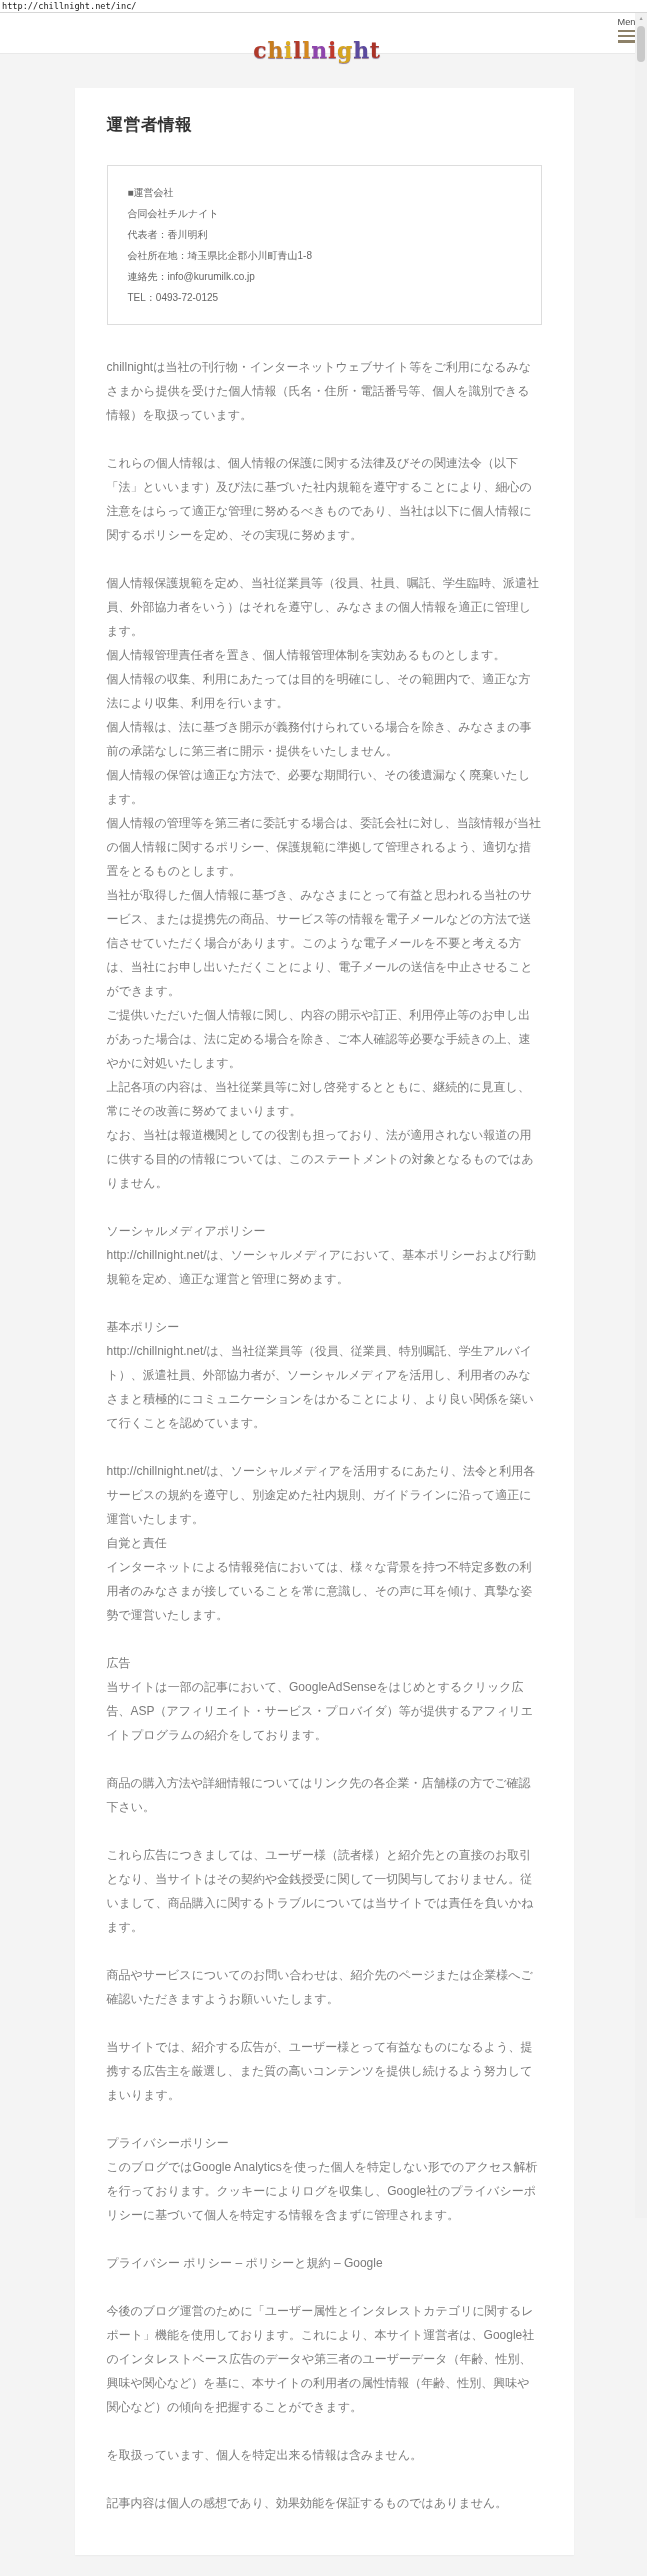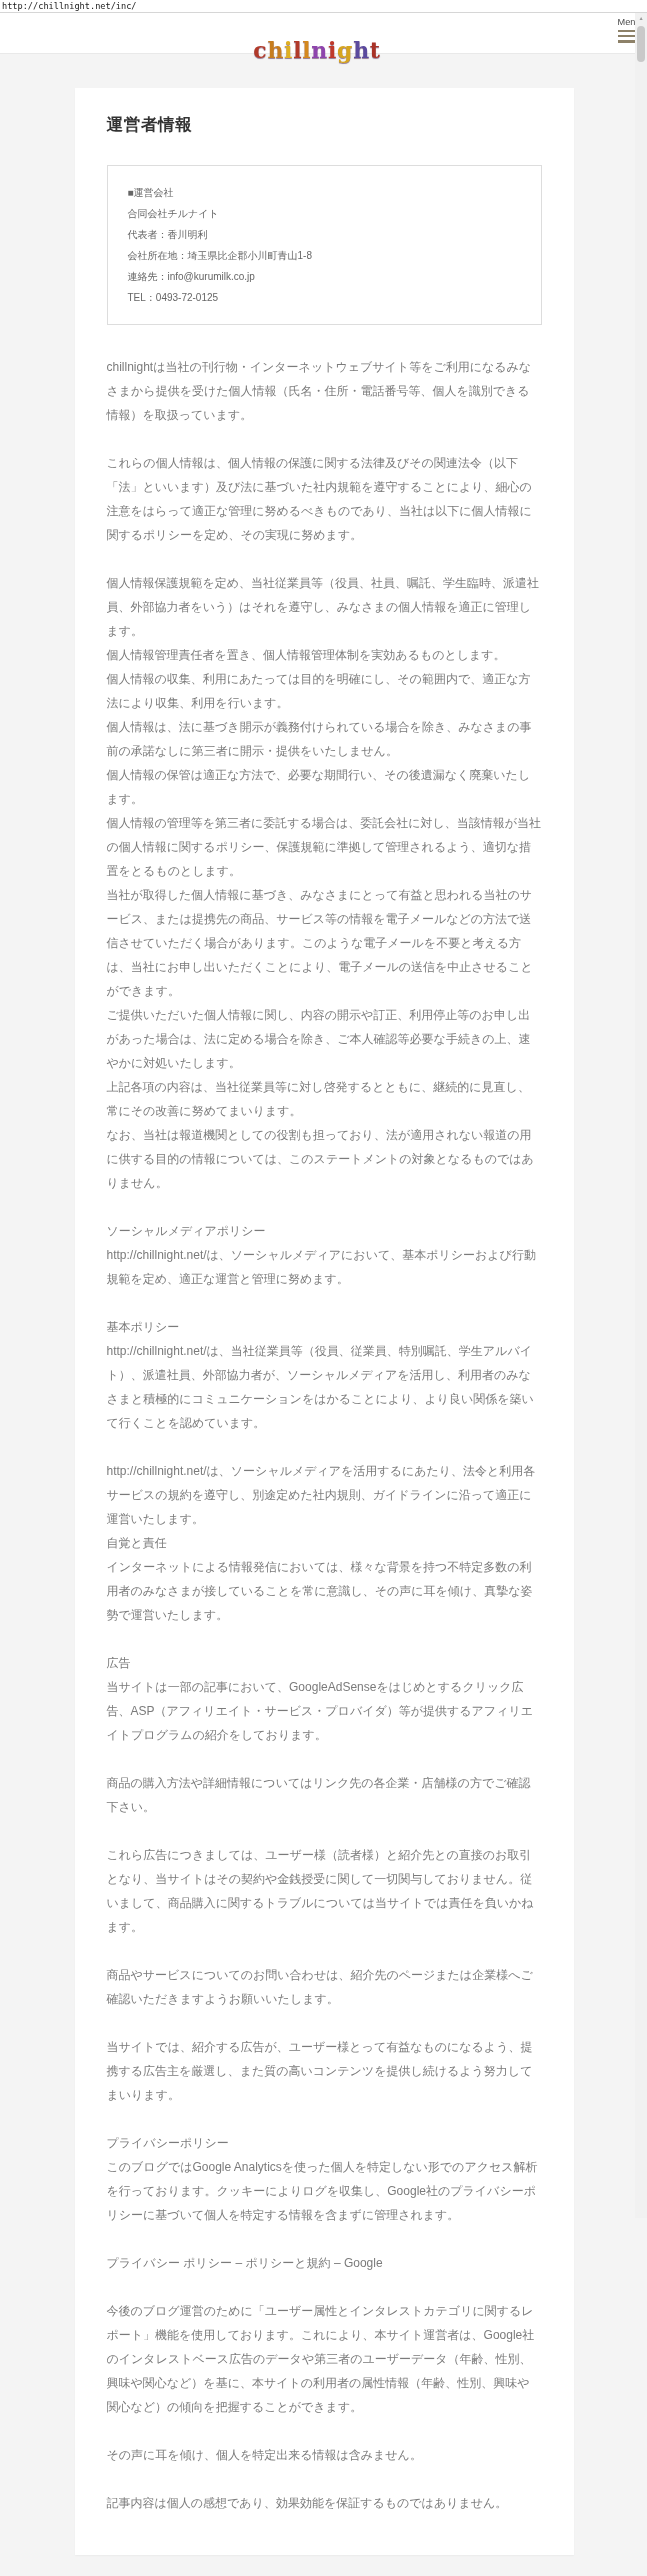--- a/index.html
+++ b/index.html
@@ -246,21 +246,21 @@
         <p>基本ポリシー<br>http://chillnight.net/は、当社従業員等（役員、従業員、特別嘱託、学生アルバイト）、派遣社員、外部協力者が、ソーシャルメディアを活用し、利用者のみなさまと積極的にコミュニケーションをはかることにより、より良い関係を築いて行くことを認めています。</p>
         <p>http://chillnight.net/は、ソーシャルメディアを活用するにあたり、法令と利用各サービスの規約を遵守し、別途定めた社内規則、ガイドラインに沿って適正に運営いたします。<br>自覚と責任<br>インターネットによる情報発信においては、様々な背景を持つ不特定多数の利用者のみなさまが接していることを常に意識し、その声に耳を傾け、真摯な姿勢で運営いたします。</p>
         <p>広告<br>当サイトは一部の記事において、GoogleAdSenseをはじめとするクリック広告、ASP（アフィリエイト・サービス・プロバイダ）等が提供するアフィリエイトプログラムの紹介をしております。</p>
         <p>商品の購入方法や詳細情報についてはリンク先の各企業・店舗様の方でご確認下さい。</p>
         <p>これら広告につきましては、ユーザー様（読者様）と紹介先との直接のお取引となり、当サイトはその契約や金銭授受に関して一切関与しておりません。従いまして、商品購入に関するトラブルについては当サイトでは責任を負いかねます。</p>
         <p>商品やサービスについてのお問い合わせは、紹介先のページまたは企業様へご確認いただきますようお願いいたします。</p>
         <p>当サイトでは、紹介する広告が、ユーザー様とって有益なものになるよう、提携する広告主を厳選し、また質の高いコンテンツを提供し続けるよう努力してまいります。</p>
         <p>プライバシーポリシー<br>このブログではGoogle Analyticsを使った個人を特定しない形でのアクセス解析を行っております。クッキーによりログを収集し、Google社のプライバシーポリシーに基づいて個人を特定する情報を含まずに管理されます。</p>
         <p>プライバシー ポリシー – ポリシーと規約 – Google</p>
         <p>今後のブログ運営のために「ユーザー属性とインタレストカテゴリに関するレポート」機能を使用しております。これにより、本サイト運営者は、Google社のインタレストベース広告のデータや第三者のユーザーデータ（年齢、性別、興味や関心など）を基に、本サイトの利用者の属性情報（年齢、性別、興味や関心など）の傾向を把握することができます。</p>
-        <p>その声に耳を傾け、個人を特定出来る情報は含みません。</p>
+        <p>を取扱っています、個人を特定出来る情報は含みません。</p>
         <p>記事内容は個人の感想であり、効果効能を保証するものではありません。</p>
       </div>
   </div>
 
   <div class="search-row">
     <input class="search-input" type="text" value="" style="">
     <button class="search-button">検索</button>
   </div>
 </main>
 

